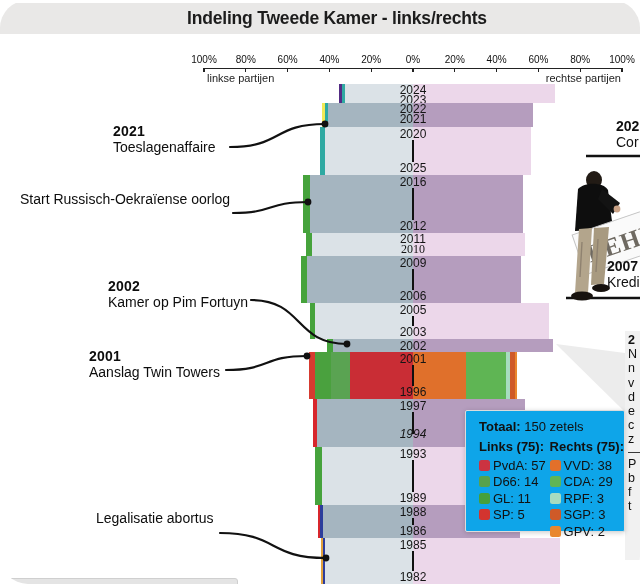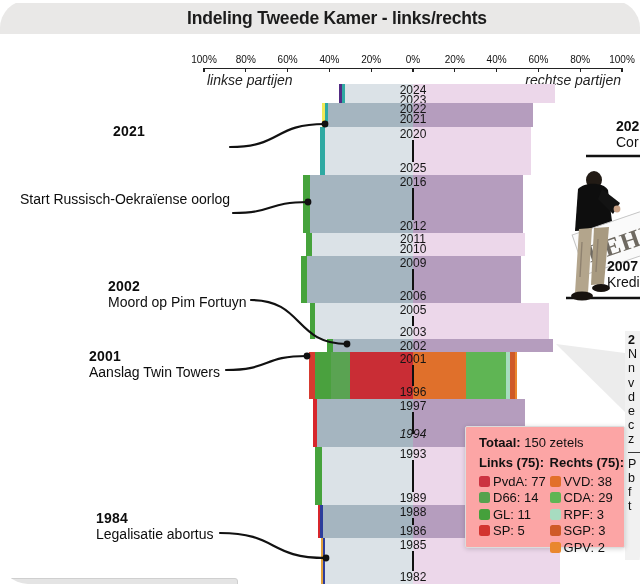--- a/index.html
+++ b/index.html
@@ -4,31 +4,31 @@
 <style>
   html,body{margin:0;padding:0;background:#fff;}
   #page{position:relative;width:640px;height:584px;background:#fff;overflow:hidden;
         font-family:"Liberation Sans",sans-serif;color:#111;border-radius:28px;}
   .titlebar{position:absolute;left:0;top:3px;width:640px;height:31px;background:#e9e8e7;}
   .titlebar .t{position:absolute;left:337px;top:5px;transform:translateX(-50%);
         font-size:17.5px;font-weight:600;letter-spacing:-0.2px;color:#1c1c1c;white-space:nowrap;}
   .axisline{position:absolute;height:1.4px;background:#222;}
   .tick{position:absolute;width:1.2px;height:4px;background:#222;}
   .ticklbl{position:absolute;width:44px;text-align:center;font-size:10px;color:#111;}
-  .sidelbl{position:absolute;font-size:14px;font-style:italic;color:#222;white-space:nowrap;}
+  .sidelbl{position:absolute;font-size:11px;color:#222;white-space:nowrap;}
   .bar{position:absolute;display:flex;overflow:hidden;}
   .seg{height:100%;flex:0 0 auto;}
   .yearlbl{position:absolute;width:56px;text-align:center;font-size:12px;line-height:10px;color:#151515;}
   .cline{position:absolute;width:1.2px;background:#101010;}
   .ann{position:absolute;font-size:14px;line-height:15.5px;color:#0d0d0d;white-space:nowrap;}
   .ann .yr{font-weight:bold;display:block;letter-spacing:0.2px;}
   svg.overlay{position:absolute;left:0;top:0;pointer-events:none;}
-  .tooltip{position:absolute;left:465px;top:410px;width:160px;height:122px;background:#fca5a5;
+  .tooltip{position:absolute;left:465px;top:410px;width:160px;height:122px;background:#0ea5e9;
         border:1px solid #dcdcdc;border-radius:2px;box-shadow:0 1px 5px rgba(0,0,0,.18);
-        padding:8px 0 0 13px;box-sizing:border-box;font-size:13px;z-index:6;margin-top:16px;}
+        padding:8px 0 0 13px;box-sizing:border-box;font-size:13px;z-index:6;}
   .tooltip .hdr{font-weight:bold;}
   .tt-cols{display:flex;margin-top:5px;}
   .tt-col{width:80px;}
   .tt-col .chdr{font-weight:bold;margin-bottom:3px;white-space:nowrap;}
   .tt-row{display:flex;align-items:center;height:16.5px;white-space:nowrap;}
   .sw{width:11px;height:11px;border-radius:2.5px;margin-right:3px;flex:0 0 auto;}
   .rpanel{position:absolute;left:625px;top:331px;width:30px;height:229px;background:#f1f1f1;
         font-size:12.5px;line-height:14.2px;padding:2px 0 0 3px;box-sizing:border-box;z-index:5;}
   .rpanel .b{font-weight:bold;}
   .rpanel .div{width:12px;border-top:1.5px solid #3a3a3a;margin:5px 0 4px 0;}
@@ -107,21 +107,21 @@
         <div class="cline" style="left: 109.334px; top: 13px; height: 32px; position: absolute;"></div>
       </div>
       <div class="yearlbl" style="left: 385px; top: 177px;">2016</div>
       <div class="yearlbl" style="left: 385px; top: 221px;">2012</div>
       <div class="bar" style="left: 305.992px; top: 233px; width: 219.032px; height: 23px;">
         <div class="seg" style="width: 6px; background: rgb(70, 163, 60);"></div>
         <div class="seg" style="width: 101.008px; background: rgb(219, 226, 231);"></div>
         <div class="seg" style="width: 112.024px; background: rgb(236, 215, 234);"></div>
       </div>
       <div class="yearlbl" style="left: 385px; top: 233.5px;">2011</div>
-      <div class="yearlbl" style="left: 385px; top: 243.5px;">2010</div>
+      <div class="yearlbl" style="left: 385px; top: 243.5px; font-family: Liberation Serif, serif;">2010</div>
       <div class="bar" style="left: 300.976px; top: 256px; width: 220.077px; height: 47px; position: absolute;">
         <div class="seg" style="width: 6px; background: rgb(70, 163, 60);"></div>
         <div class="seg" style="width: 106.024px; background: rgb(165, 181, 192);"></div>
         <div class="seg" style="width: 108.053px; background: rgb(181, 157, 190);"></div>
         <div class="cline" style="left: 111.424px; top: 13px; height: 21px; position: absolute;"></div>
       </div>
       <div class="yearlbl" style="left: 385px; top: 258px;">2009</div>
       <div class="yearlbl" style="left: 385px; top: 291px;">2006</div>
       <div class="bar" style="left: 309.963px; top: 303px; width: 239.096px; height: 36px; position: absolute;">
         <div class="seg" style="width: 5px; background: rgb(70, 163, 60);"></div>
@@ -197,25 +197,25 @@
       <circle cx="308" cy="202" r="3.4" fill="#111"></circle>
       <path d="M251,300 C303.8,300 294.2,344 347,344" fill="none" stroke="#111" stroke-width="2.2" stroke-linecap="round"></path>
       <circle cx="347" cy="344" r="3.4" fill="#111"></circle>
       <path d="M226,370 C270.55,370 262.45,356 307,356" fill="none" stroke="#111" stroke-width="2.2" stroke-linecap="round"></path>
       <circle cx="307" cy="356" r="3.4" fill="#111"></circle>
       <path d="M220,533 C278.3,533 267.7,558 326,558" fill="none" stroke="#111" stroke-width="2.2" stroke-linecap="round"></path>
       <circle cx="326" cy="558" r="3.4" fill="#111"></circle>
     </svg>
 
   <div id="anns">
-      <div class="ann" style="left: 113px; top: 124px;"><span class="yr">2021</span></div>
+      <div class="ann" style="left: 113px; top: 124px;"><span class="yr">2021</span><span>Toeslagenaffaire</span></div>
       <div class="ann" style="left: 20px; top: 192px;"><span>Start Russisch-Oekraïense oorlog</span></div>
-      <div class="ann" style="left: 108px; top: 279px;"><span class="yr">2002</span><span>Moord op Pim Fortuyn</span></div>
+      <div class="ann" style="left: 108px; top: 279px;"><span class="yr">2002</span><span>Kamer op Pim Fortuyn</span></div>
       <div class="ann" style="left: 89px; top: 349px;"><span class="yr">2001</span><span>Aanslag Twin Towers</span></div>
-      <div class="ann" style="left: 96px; top: 511px;"><span class="yr">1984</span><span>Legalisatie abortus</span></div>
+      <div class="ann" style="left: 96px; top: 511px;"><span>Legalisatie abortus</span></div>
     </div>
   <div id="ranns">
       <div class="rann" style="left: 616px; top: 119px;"><span class="yr">202</span><span>Cor</span></div>
       <div class="rann" style="left: 607px; top: 259px;"><span class="yr">2007</span><span>Kredi</span></div>
     </div>
 
   <div class="rpanel" id="rpanel">
       <span class="b" style="display: block;">2</span>
       <span style="display: block;">N</span>
       <span style="display: block;">n</span>
@@ -253,21 +253,21 @@
   </svg>
 
   <div class="tooltip">
     <div><span class="hdr">Totaal:</span><span> 150 zetels</span></div>
     <div class="tt-cols">
       <div class="tt-col">
         <div class="chdr">Links (75):</div>
         <div id="ttL">
             <div class="tt-row">
               <span class="sw" style="background: rgb(204, 51, 65);"></span>
-              <span>PvdA: 77</span>
+              <span>PvdA: 57</span>
             </div>
             <div class="tt-row">
               <span class="sw" style="background: rgb(87, 162, 78);"></span>
               <span>D66: 14</span>
             </div>
             <div class="tt-row">
               <span class="sw" style="background: rgb(69, 160, 59);"></span>
               <span>GL: 11</span>
             </div>
             <div class="tt-row">

